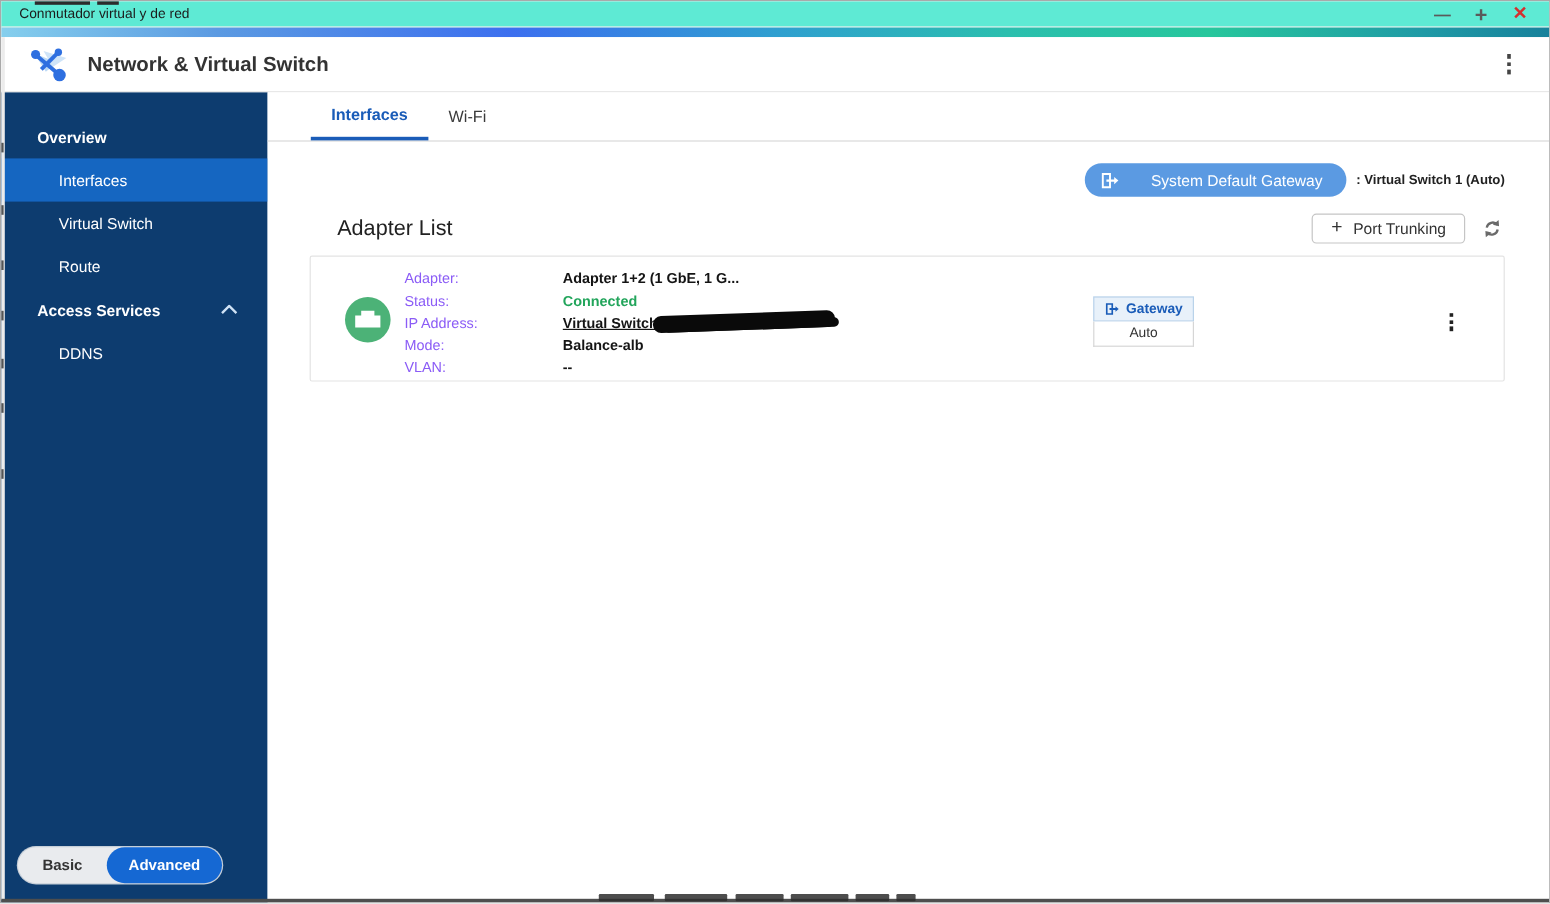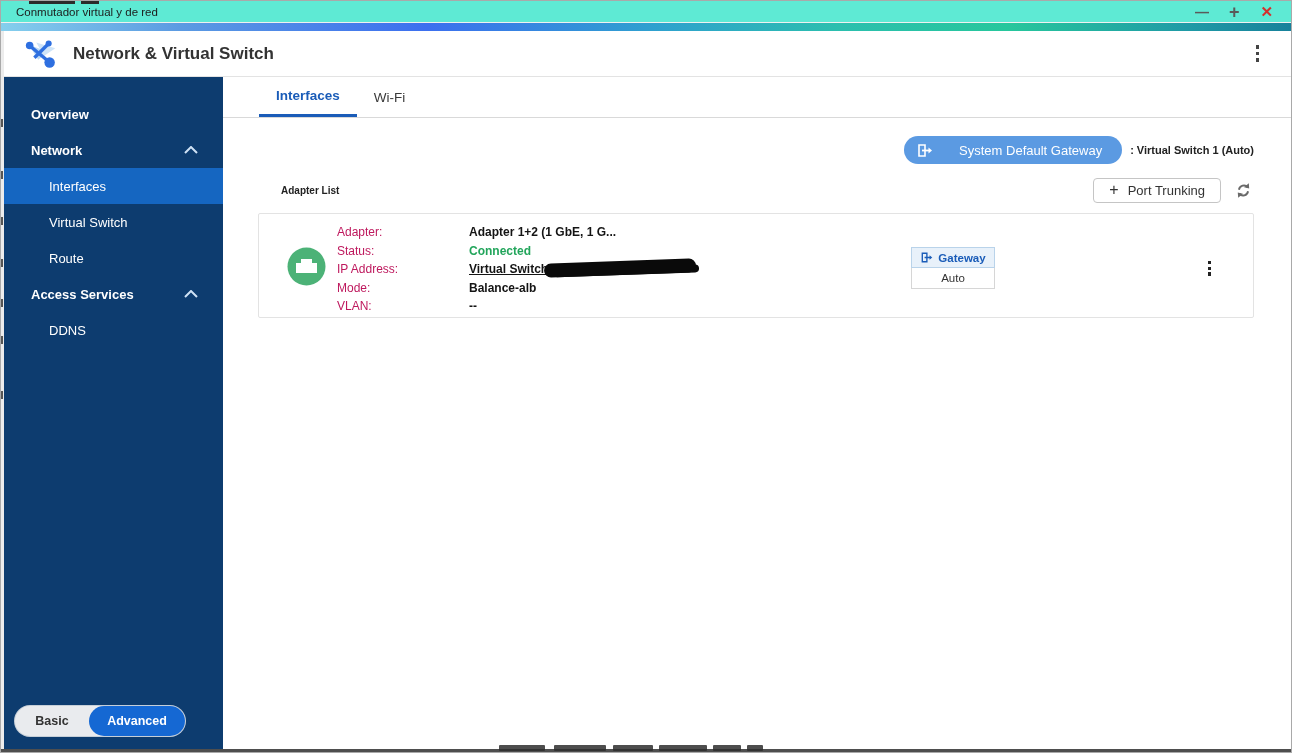--- a/index.html
+++ b/index.html
@@ -55,34 +55,34 @@
   .tabbar { height:41px; border-bottom:1px solid #d9d9d9; display:flex; align-items:stretch; padding-left:36px; }
   .tab { padding:0 17px; display:flex; align-items:center; font-size:13.5px; color:#3a3a3a; cursor:pointer; }
   .tab.active { color:#1a5cb8; font-weight:700; border-bottom:3px solid #1a5cb8; }
 
   .gateway-row { margin-top:18px; display:flex; align-items:center; justify-content:flex-end; padding-right:37px; height:28px; }
   .gw-pill { height:28px; border-radius:14px; background:#5b9ae2; color:#fff; font-size:13px;
              display:flex; align-items:center; padding:0 20px 0 12px; gap:26px; cursor:pointer; }
   .gw-value { font-size:11px; font-weight:700; color:#222; margin-left:8px; }
 
   .head-row { margin-top:13px; display:flex; align-items:center; padding:0 38px 0 58px; height:26px; }
-  .section-title { font-size:10px; font-weight:700; color:#222; }
+  .section-title { font-size:18px; font-weight:400; color:#222; }
   .head-right { margin-left:auto; display:flex; align-items:center; gap:13px; }
   .pt-btn { height:25px; background:#fff; border:1px solid #c5c5c5; border-radius:4px;
             display:flex; align-items:center; padding:0 15px; gap:9px; cursor:pointer; }
   .pt-plus { font-size:16px; font-weight:400; color:#333; line-height:22px; }
   .pt-label { font-size:13px; color:#333; }
   .refresh { width:19px; height:19px; cursor:pointer; }
 
   .card { margin:10px 37px 0 35px; height:105px; border:1px solid #e3e3e3; border-radius:2px;
           position:relative; background:#fff; }
   .adapter-icon { position:absolute; left:27px; top:32px; width:41px; height:41px; }
   .fields { position:absolute; left:78px; top:9px; }
   .frow { display:flex; line-height:18.6px; }
-  .flabel { width:132px; font-size:12px; color:#be185d; }
+  .flabel { width:132px; font-size:12px; color:#8b5cf6; }
   .fvalue { font-size:12px; font-weight:700; color:#141414; display:flex; align-items:center; }
   .fvalue.green { color:#22a55b; }
   .fvalue .linkish { text-decoration:underline; }
   .redact { display:inline-block; width:152px; height:14px; background:#0a0a0a; border-radius:7px;
             transform:rotate(-2deg); margin-left:-4px; margin-top:-3px;
             box-shadow:6px 3px 0 -3px #0a0a0a, -3px 2px 0 -4px #0a0a0a; }
 
   .card-btns { position:absolute; left:652px; top:33px; width:84px; }
   .cbtn { width:84px; height:21px; display:flex; align-items:center; justify-content:center;
           font-size:11.5px; cursor:pointer; gap:5px; }
@@ -131,28 +131,20 @@
         <i></i>
       </div>
   </div>
 
   <div class="body-wrap">
 
     <div class="sidebar">
       <div class="side-item top">
         <span>Overview</span>
       </div>
-      <div class="side-item top">
-        <span>Network</span>
-        <span class="side-chevron">
-          <svg width="14" height="8" viewBox="0 0 14 8">
-              <polyline points="1,7 7,1 13,7" fill="none" stroke="#cfe2f5" stroke-width="2"></polyline>
-            </svg>
-        </span>
-      </div>
       <div class="side-item child selected">
         <span>Interfaces</span>
       </div>
       <div class="side-item child">
         <span>Virtual Switch</span>
       </div>
       <div class="side-item child">
         <span>Route</span>
       </div>
       <div class="side-item top">

